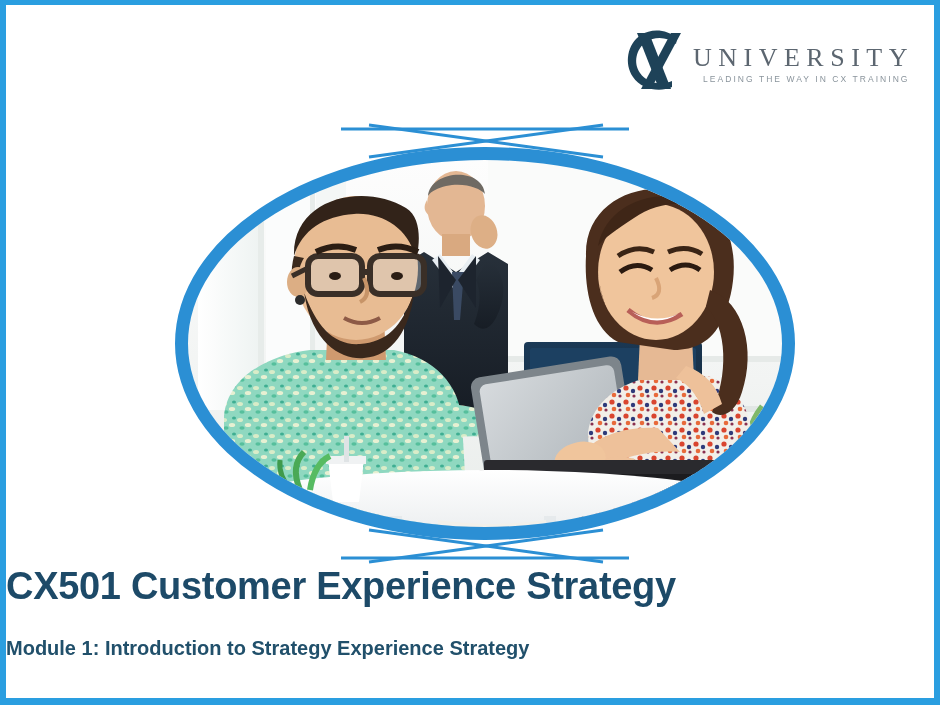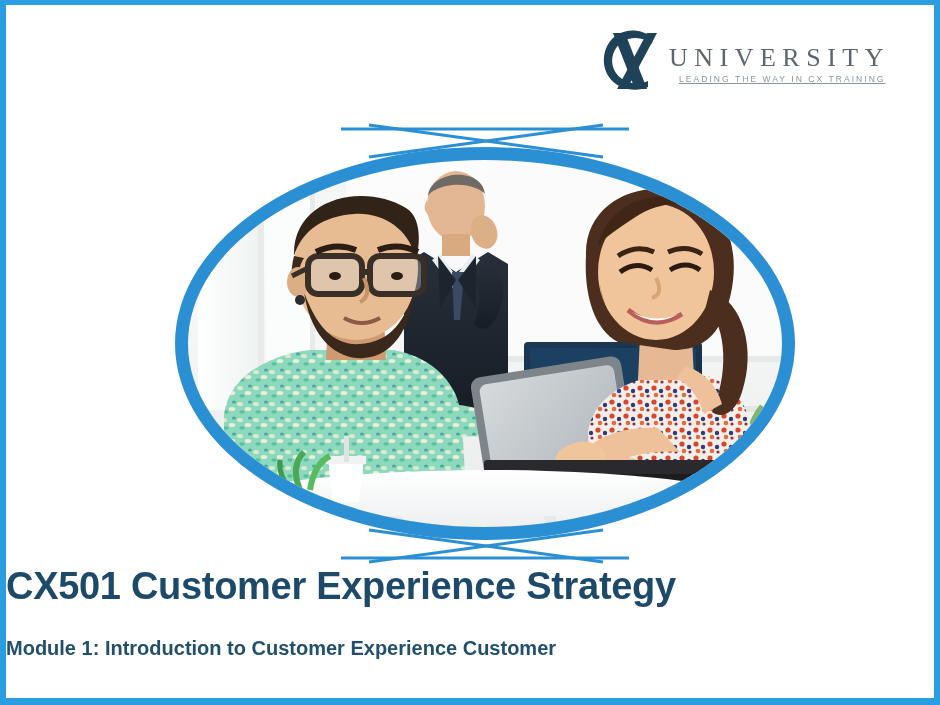--- a/index.html
+++ b/index.html
@@ -35,21 +35,21 @@
     position: absolute;
     left: 6px; top: 5px;
     width: 928px; height: 693px;
     background: #ffffff;
     overflow: hidden;
   }
 
   
   .logo {
     position: absolute;
-    right: 44px;
+    right: 20px;
     top: 20px;
     display: flex;
     align-items: flex-start;
     height: 72px;
   }
   .logo-mark {
     width: 72px;
     height: 72px;
     flex: 0 0 72px;
     position: relative;
@@ -72,21 +72,20 @@
   }
   .logo-tag {
     font-family: "Liberation Sans", sans-serif;
     font-size: 8.5px;
     line-height: 12px;
     letter-spacing: 2.05px;
     color: #8a949c;
     white-space: nowrap;
     margin-top: 2px;
     margin-left: 10px;
-    text-decoration: underline;
   }
 
   
   .medallion {
     position: absolute;
     left: 169px;           
     top: 142px;            
     width: 620px;
     height: 393px;
   }
@@ -419,17 +418,17 @@
 
       <svg class="cross-deco cross-bottom" viewBox="0 0 300 48" xmlns="http://www.w3.org/2000/svg" aria-hidden="true">
         <line x1="6" y1="36" x2="294" y2="36" stroke="#2b8fd4" stroke-width="3"></line>
         <line x1="34" y1="8" x2="268" y2="40" stroke="#2b8fd4" stroke-width="3"></line>
         <line x1="34" y1="40" x2="268" y2="8" stroke="#2b8fd4" stroke-width="3"></line>
       </svg>
     </div>
 
     <div class="title-block">
       <h1 class="slide-title">CX501 Customer Experience Strategy</h1>
-      <p class="slide-subtitle">Module 1: Introduction to Customer Experience Customer</p>
+      <p class="slide-subtitle">Module 1: Introduction to Strategy Experience Strategy</p>
     </div>
 
   </div>
 </div>
 
 </body></html>

